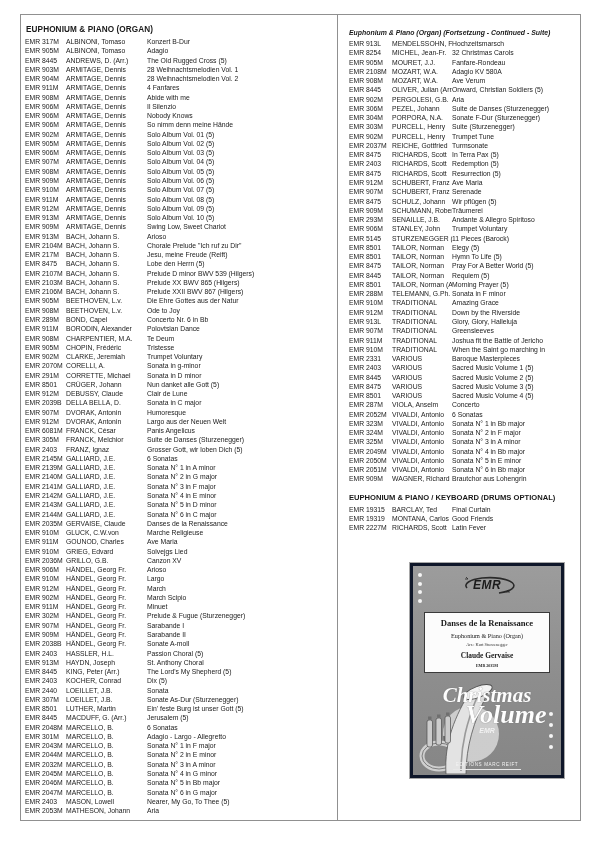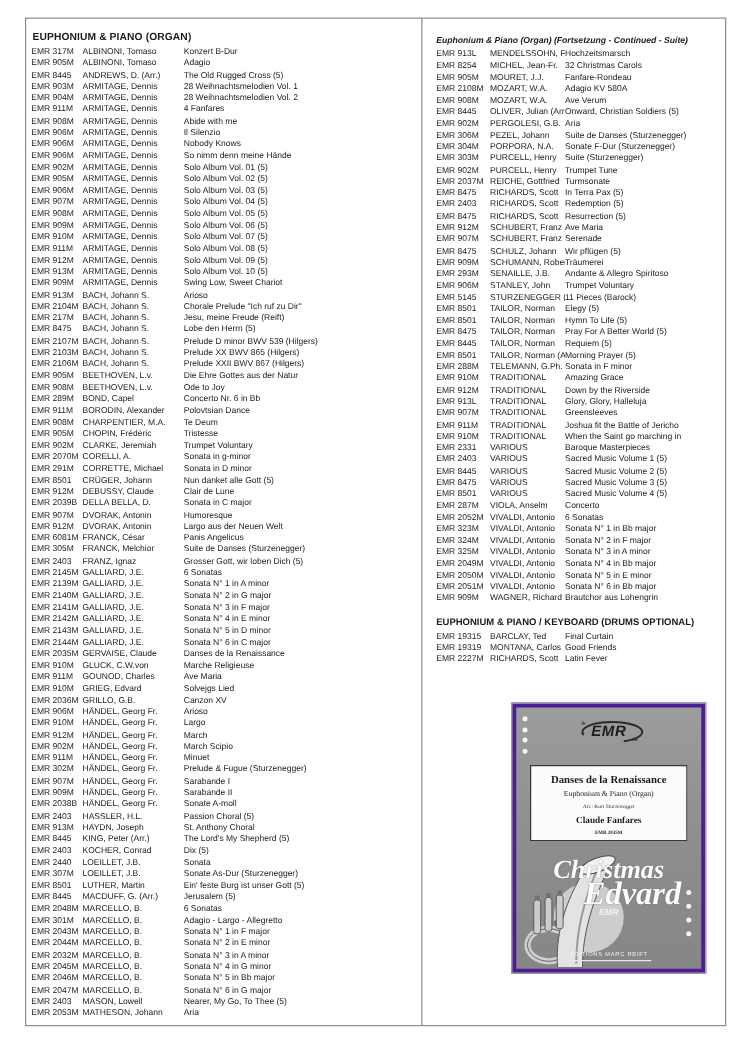--- a/index.html
+++ b/index.html
@@ -33,21 +33,21 @@
     display:grid;height:9.27px;line-height:9.35px;
     font-size:6.8px;white-space:nowrap;
   }
   .col.left .row{grid-template-columns:41px 81px 1fr;}
   .col.right .row{grid-template-columns:43px 60px 1fr;}
   .row span{overflow:hidden;}
 
   
   .cover{
     position:absolute;left:71px;top:547px;width:148px;height:209px;
-    background:#4c1d95;border:1px solid #a8a8a8;padding:3px;
+    background:#0f172a;border:1px solid #a8a8a8;padding:3px;
   }
   .cover-inner{
     position:relative;width:100%;height:100%;
     background:linear-gradient(180deg,#9c9c9c 0%,#8d8d8d 55%,#868686 100%);
     overflow:hidden;
   }
   .dots{position:absolute;display:flex;flex-direction:column;gap:4.5px;}
   .dots i{width:4px;height:4px;border-radius:50%;background:#f5f5f5;display:block;}
   .dots-tl{left:5px;top:7px;}
   .dots-r{right:8px;top:146px;gap:7px;}
@@ -943,21 +943,21 @@
             <path d="M7 3 l2 2 M6 5 l3 0" stroke="#2a2a2a" stroke-width="0.8"></path>
             <path d="M48 16 l2 2 M47 18 l4 0" stroke="#2a2a2a" stroke-width="0.8"></path>
           </svg>
           <span class="logo-text">EMR</span>
         </div>
 
         <div class="title-box">
           <div class="cv-title">Danses de la Renaissance</div>
           <div class="cv-sub">Euphonium &amp; Piano (Organ)</div>
           <div class="cv-arr">Arr.: Kurt Sturzenegger</div>
-          <div class="cv-comp">Claude Fanfares</div>
+          <div class="cv-comp">Claude Gervaise</div>
           <div class="cv-ref">EMR 2035M</div>
         </div>
 
         <div class="disc"></div>
 
         <svg class="instrument" width="96" height="92" viewBox="0 0 96 92">
           <ellipse cx="24" cy="74" rx="17" ry="13" fill="none" stroke="#cfcfcf" stroke-width="5"></ellipse>
           <ellipse cx="24" cy="74" rx="17" ry="13" fill="none" stroke="#5a5a5a" stroke-width="0.7"></ellipse>
           <path d="M31 92 C 29 60, 40 34, 56 8 L 71 14 C 59 40, 51 64, 51 92 Z" fill="#e3e3e3" stroke="#555" stroke-width="0.8"></path>
           <path d="M46 89 C 46 62, 52 40, 62 15" fill="none" stroke="#9a9a9a" stroke-width="1.6"></path>
@@ -969,21 +969,21 @@
           </g>
           <g fill="#6f6f6f">
             <rect x="13" y="34.5" width="3.5" height="3"></rect>
             <rect x="22" y="32.5" width="3.5" height="3"></rect>
             <rect x="31" y="30.5" width="3.5" height="3"></rect>
           </g>
         </svg>
 
         <div class="series">
           <div class="sw1">Christmas</div>
-          <div class="sw2">Edvard</div>
+          <div class="sw2">Volume</div>
         </div>
 
         <div class="cv-footer">
           <div class="f-logo">EMR</div><br>
           <div class="f-pub">EDITIONS MARC REIFT</div>
         </div>
       </div>
     </div>
   </div>
 </div>

